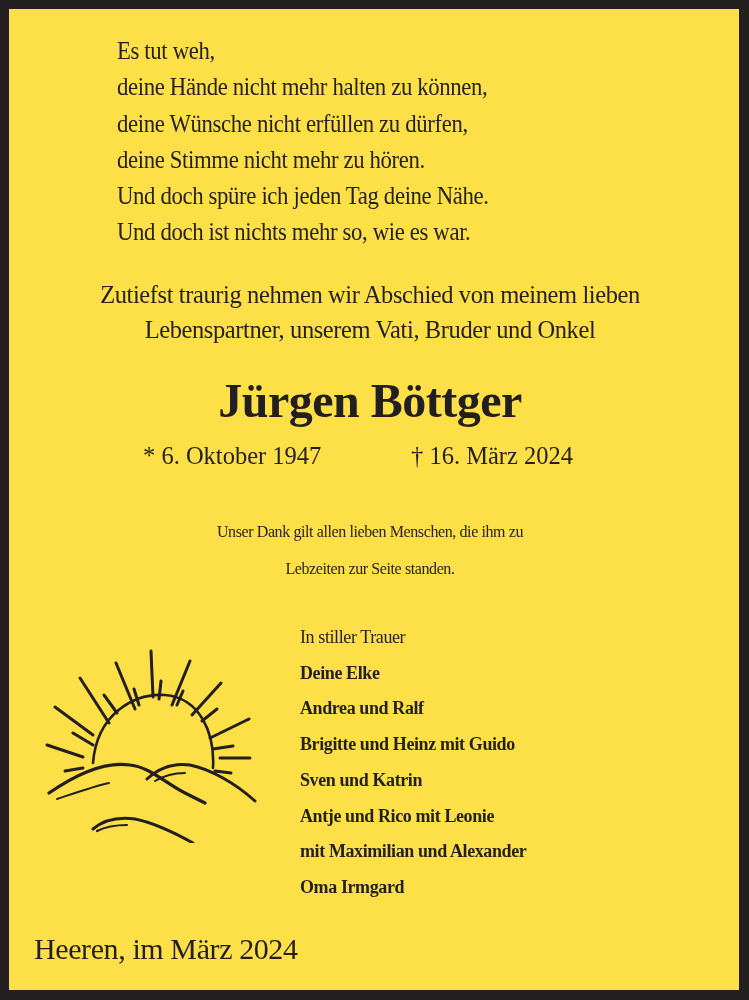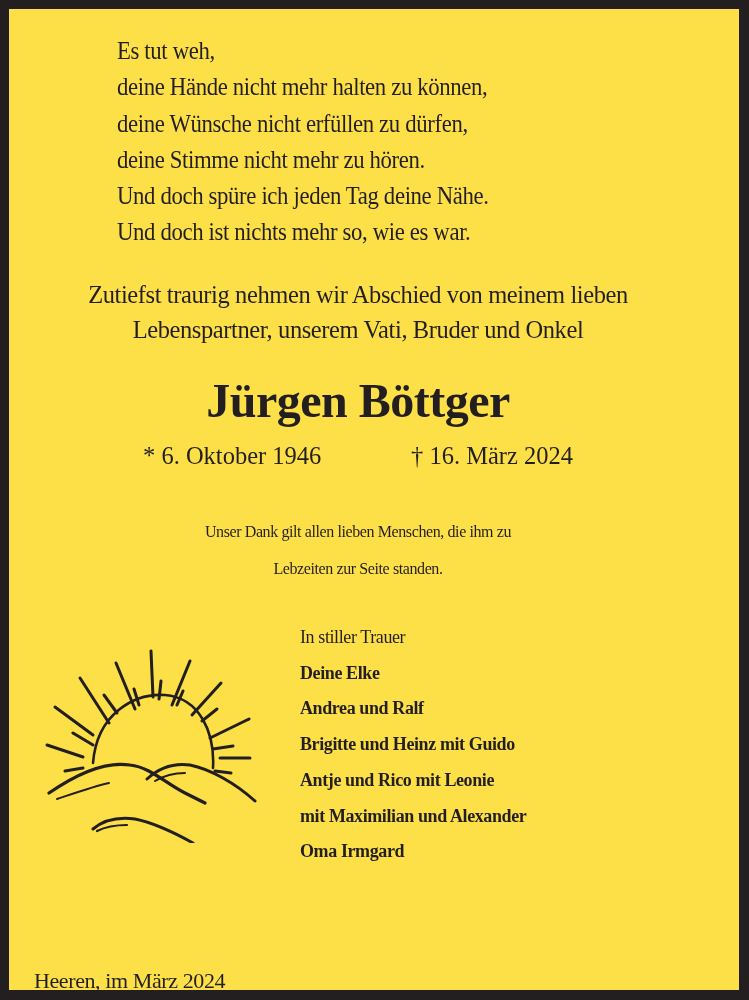--- a/index.html
+++ b/index.html
@@ -23,21 +23,21 @@
     font-size: 24.5px;
     line-height: 36.3px;
     letter-spacing: -0.4px;
     transform: scaleX(0.93);
     transform-origin: left top;
     white-space: nowrap;
   }
   .poem div { margin: 0; }
   .center {
     position: absolute;
-    left: 4px; width: 690px;
+    left: 16px; width: 690px;
     text-align: center;
     white-space: nowrap;
   }
   .intro {
     top: 268px;
     font-size: 24.5px;
     line-height: 35px;
     letter-spacing: -0.4px;
   }
   .name {
@@ -72,25 +72,24 @@
     font-size: 18px;
     line-height: 35.7px;
     white-space: nowrap;
     letter-spacing: -0.4px;
   }
   .mourners .lead { font-weight: normal; }
   .mourners .fam { font-weight: bold; }
   .place {
     position: absolute;
     left: 25px; top: 924px;
-    font-size: 22px;
+    font-size: 30px;
     line-height: 32px;
     letter-spacing: -0.4px;
     white-space: nowrap;
-    margin-top: 32px;
   }
 </style>
 </head>
 <body>
 
 <div class="card">
 
   <div class="poem">
     <div>Es tut weh,</div>
     <div>deine Hände nicht mehr halten zu können,</div>
@@ -101,21 +100,21 @@
   </div>
 
   <div class="center intro">
     <div>Zutiefst traurig nehmen wir Abschied von meinem lieben</div>
     <div>Lebenspartner, unserem Vati, Bruder und Onkel</div>
   </div>
 
   <div class="center name">Jürgen Böttger</div>
 
   <div class="center dates">
-    <span class="birth">* 6. Oktober 1946</span>
+    <span class="birth">* 6. Oktober 1947</span>
     <span class="death">† 16. März 2024</span>
   </div>
 
   <div class="center thanks">
     <div>Unser Dank gilt allen lieben Menschen, die ihm zu</div>
     <div>Lebzeiten zur Seite standen.</div>
   </div>
 
   <svg class="sun" viewBox="0 0 230 200" fill="none" stroke="#231f20" stroke-linecap="round">
 
@@ -149,20 +148,21 @@
 
     <path d="M58 186 C 70 176, 85 174, 100 176 C 120 180, 140 190, 158 200" stroke-width="3"></path>
     <path d="M62 188 C 70 184, 82 182, 92 182" stroke-width="2.2"></path>
   </svg>
 
   <div class="mourners">
     <div class="lead">In stiller Trauer</div>
     <div class="fam">Deine Elke</div>
     <div class="fam">Andrea und Ralf</div>
     <div class="fam">Brigitte und Heinz mit Guido</div>
+    <div class="fam">Sven und Katrin</div>
     <div class="fam">Antje und Rico mit Leonie</div>
     <div class="fam">mit Maximilian und Alexander</div>
     <div class="fam">Oma Irmgard</div>
   </div>
 
   <div class="place">Heeren, im März 2024</div>
 
 </div>
 
 </body></html>

